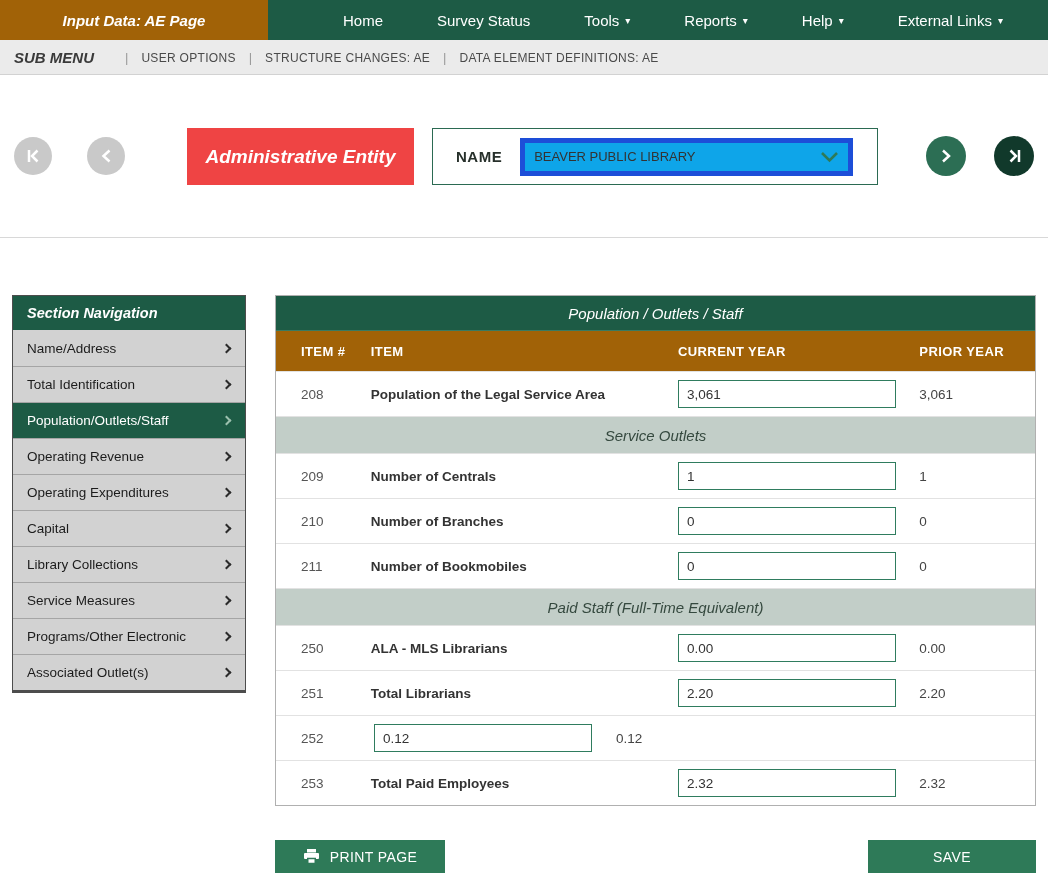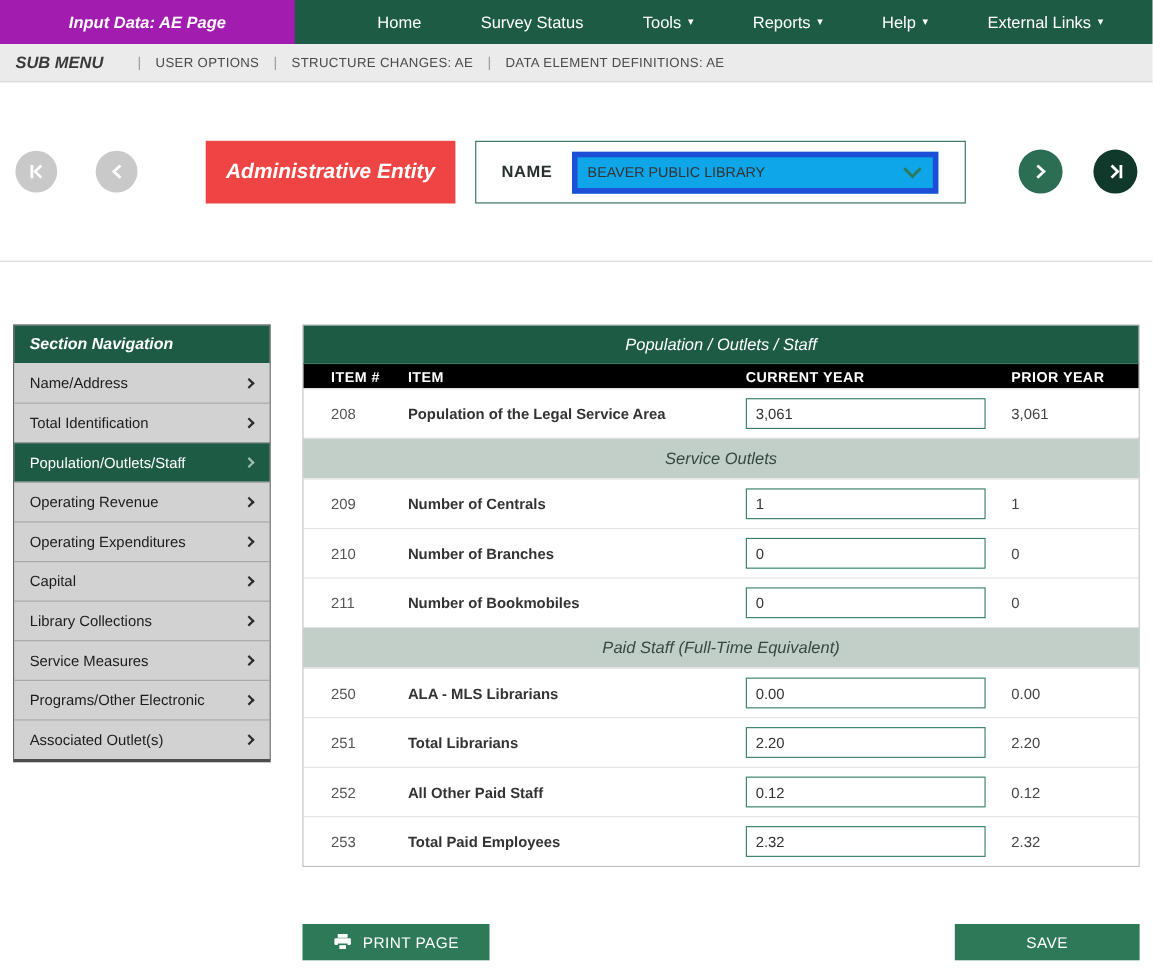--- a/index.html
+++ b/index.html
@@ -2,21 +2,21 @@
 <html><head>
 <meta charset="utf-8">
 <style>
   * { margin:0; padding:0; box-sizing:border-box; }
   html,body { background:#fff; }
   body { font-family:"Liberation Sans", sans-serif; }
   .page { position:relative; width:1048px; height:885px; background:#fff; overflow:hidden; }
 
   
   .topnav { display:flex; align-items:stretch; height:40px; background:#1d5b45; }
-  .tab-active { width:268px; background:#a21caf; color:#fff; font-style:italic; font-weight:bold;
+  .tab-active { width:268px; background:#a16207; color:#fff; font-style:italic; font-weight:bold;
                 font-size:15px; display:flex; align-items:center; justify-content:center; cursor:pointer; }
   .nav-items { flex:1; display:flex; align-items:center; justify-content:space-between;
                padding:0 45px 0 75px; }
   .nav-link { color:#fff; font-size:15px; cursor:pointer; display:flex; align-items:center; }
   .nav-link .caret { font-size:10px; margin-left:6px; color:#fff; }
 
   
   .submenu { height:35px; background:#ebebeb; border-bottom:1px solid #d2d2d2;
              display:flex; align-items:center; padding:0 14px; }
   .submenu-title { font-style:italic; font-weight:bold; font-size:15px; color:#3a3a3a; margin-right:18px; }
@@ -54,21 +54,21 @@
               font-size:13.5px; color:#1c1c1c; cursor:pointer; }
   .nav-item:first-child { border-top:none; }
   .nav-item.active { background:#1d5b45; color:#fff; }
   .chev { width:7px; height:7px; border-top:2px solid #2b2b2b; border-right:2px solid #2b2b2b;
           transform:rotate(45deg); margin-right:2px; flex:none; }
   .nav-item.active .chev { border-color:#9cc0ae; }
 
   .datapanel { position:absolute; left:275px; top:57px; width:761px; border:1px solid #b0b0b0; background:#fff; }
   .panel-title { background:#1d5b45; color:#fff; font-style:italic; font-size:15px; height:34px;
                  display:flex; align-items:center; justify-content:center; }
-  .thead { background:#000000; border-top:1px solid #3a7a60; height:23px; display:flex; align-items:center;
+  .thead { background:#a16207; border-top:1px solid #3a7a60; height:41px; display:flex; align-items:center;
            color:#fff; font-weight:bold; font-size:13px; letter-spacing:0.4px; }
   .hc1 { width:95px; padding-left:25px; } .hc2 { width:305px; }
   .hc3 { width:245px; padding-left:3px; } .hc4 { width:116px; }
   .tbody > div { border-top:1px solid #e2e2e2; }
   .trow { display:flex; align-items:center; height:45px; background:#fff; font-size:13.5px; }
   .c1 { width:95px; padding-left:25px; color:#555; }
   .c2 { width:305px; font-weight:bold; color:#333; }
   .c3 { width:245px; padding-left:3px; }
   .c3 input { width:218px; height:28px; border:1px solid #2f7c5e; padding:0 8px; font-size:13.5px;
               color:#333; font-family:inherit; outline:none; background:#fff; }
@@ -248,21 +248,20 @@
             <div class="c4">0.00</div>
           </div>
           <div class="trow">
             <div class="c1">251</div>
             <div class="c2">Total Librarians</div>
             <div class="c3"><input type="text" value="2.20" style=""></div>
             <div class="c4">2.20</div>
           </div>
           <div class="trow">
             <div class="c1">252</div>
-            <div class="c2">All Other Paid Staff</div>
             <div class="c3"><input type="text" value="0.12" style=""></div>
             <div class="c4">0.12</div>
           </div>
           <div class="trow">
             <div class="c1">253</div>
             <div class="c2">Total Paid Employees</div>
             <div class="c3"><input type="text" value="2.32" style=""></div>
             <div class="c4">2.32</div>
           </div>
         </div>

